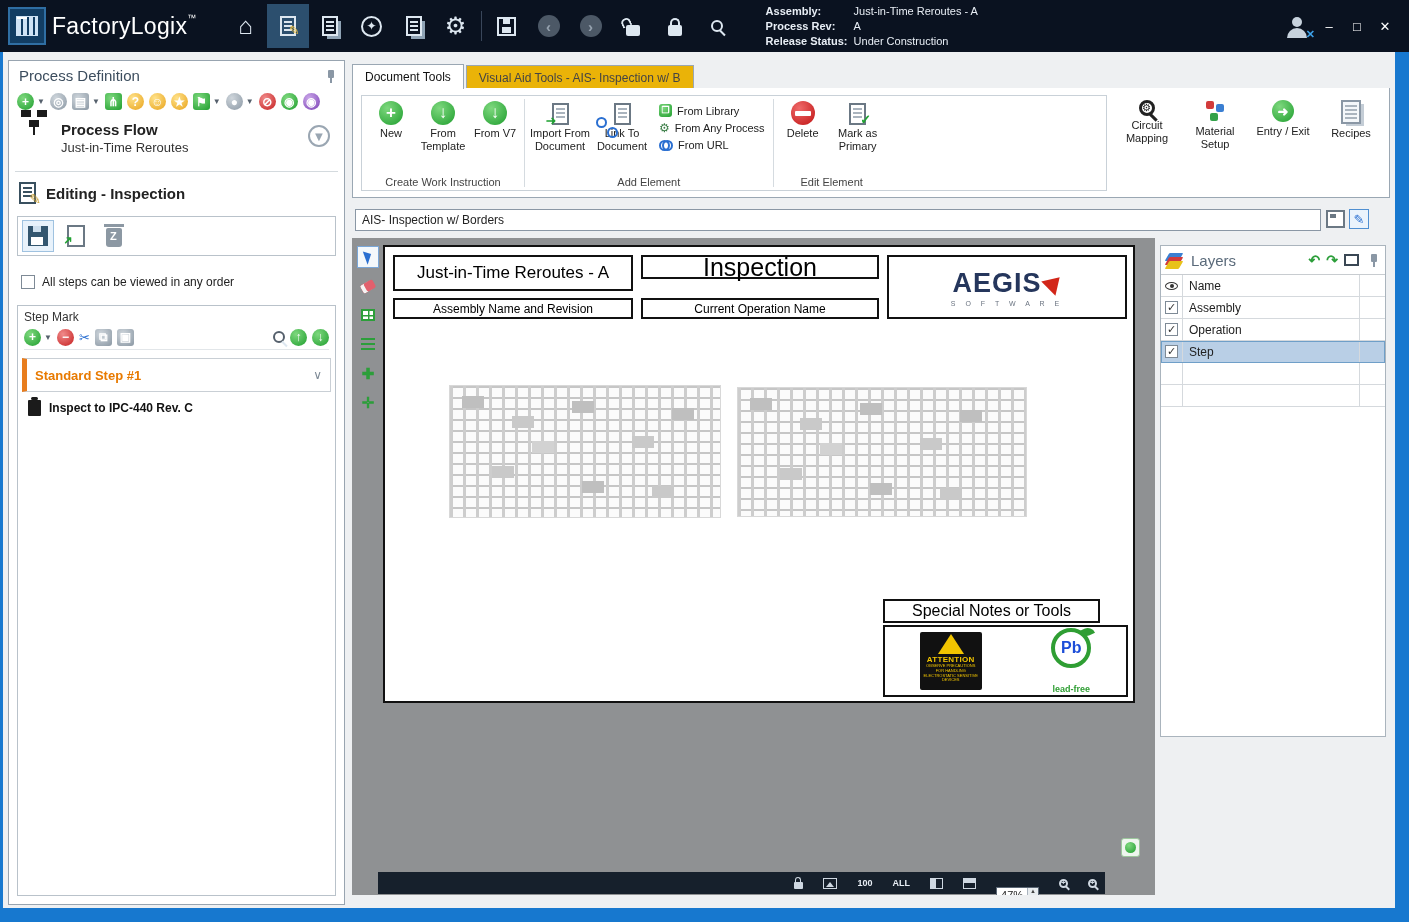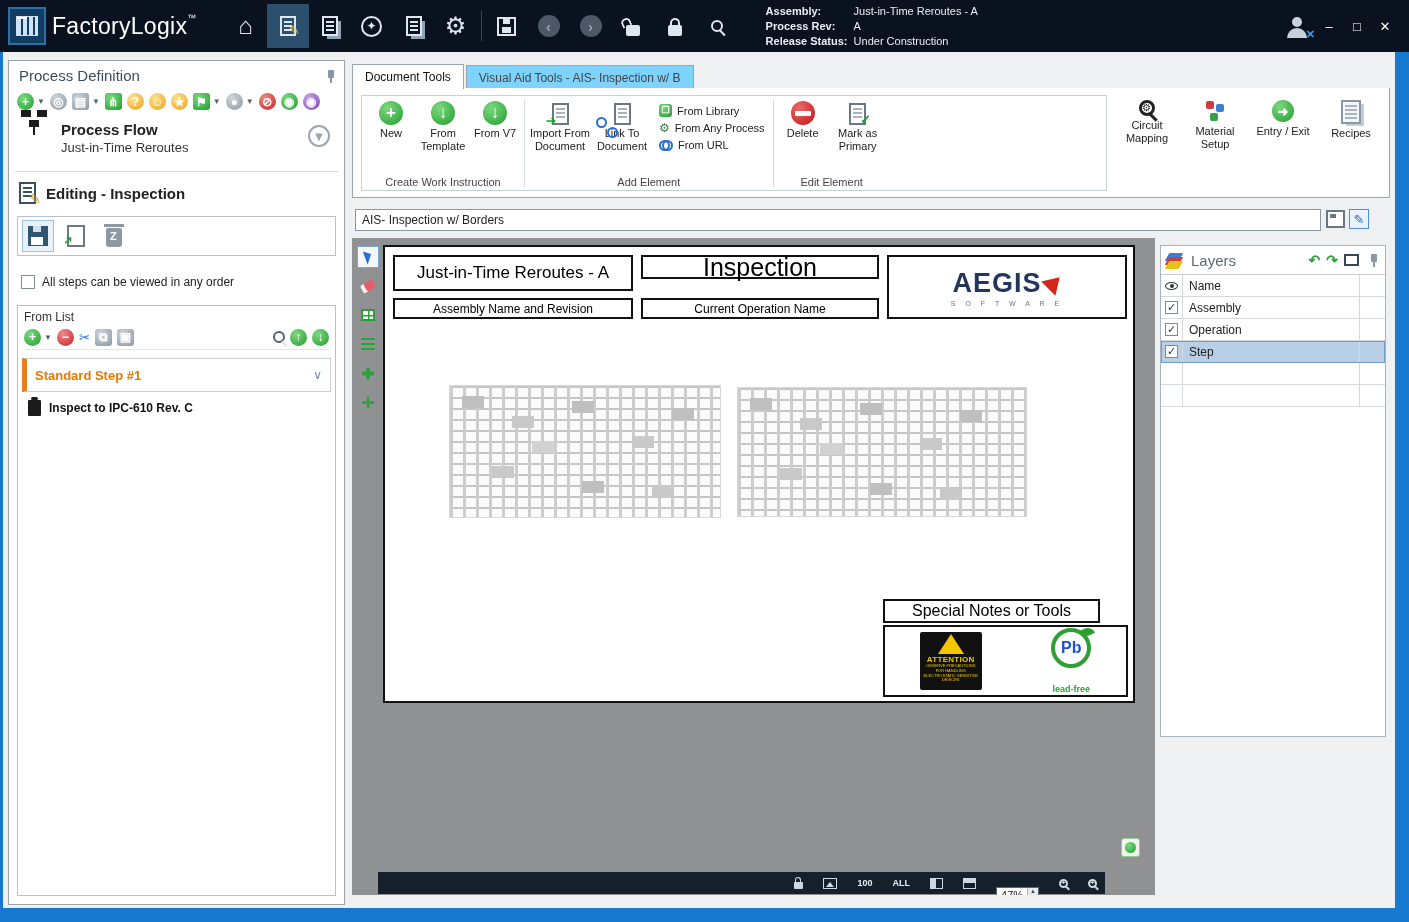--- a/index.html
+++ b/index.html
@@ -104,21 +104,21 @@
   .step-sel .txt{color:#e87a00;font-weight:bold;font-size:13px;flex:1;}
   .step-sel .chev{color:#7e8a96;font-size:12px;}
   .step-sub{position:absolute;left:10px;top:94px;display:flex;align-items:center;gap:8px;cursor:pointer;}
   .clip{width:13px;height:16px;background:#1b1b1b;position:relative;border-radius:1px;}
   .clip::before{content:"";position:absolute;left:3px;top:-3px;width:7px;height:3px;background:#1b1b1b;border-radius:2px;}
   .step-sub .txt{font-size:12px;font-weight:bold;color:#111;}
 
   
   .tabs{position:absolute;left:352px;top:64px;height:25px;display:flex;align-items:flex-end;}
   .tab{height:24px;padding:0 12px;display:flex;align-items:center;font-size:12px;cursor:pointer;
-    border:1px solid #9aa7b3;border-bottom:none;background:#7dd3fc;color:#444;margin-right:2px;}
+    border:1px solid #9aa7b3;border-bottom:none;background:#eab308;color:#444;margin-right:2px;}
   .tab.active{background:#fff;color:#111;height:25px;position:relative;z-index:2;}
   .ribbon{position:absolute;left:352px;top:88px;width:1038px;height:110px;background:#fff;border:1px solid #9aa7b3;border-top:none;}
   .rib-inner{position:absolute;left:8px;top:7px;width:746px;height:96px;border:1px solid #c9d1d8;display:flex;}
   .rgroup{display:flex;flex-direction:column;padding:2px 4px 0 4px;}
   .rgroup .btns{flex:1;display:flex;align-items:flex-start;gap:2px;}
   .rgroup .glabel{text-align:center;font-size:11px;color:#444;padding:1px 2px 2px;}
   .rsep{width:1px;background:#d5dbe0;margin:3px 0;}
   .bigbtn{width:50px;display:flex;flex-direction:column;align-items:center;padding-top:3px;cursor:pointer;}
   .bigbtn .lbl{font-size:11px;color:#222;text-align:center;line-height:1.15;margin-top:2px;}
   .ci{display:inline-flex;align-items:center;justify-content:center;border-radius:50%;color:#fff;font-weight:bold;}
@@ -355,21 +355,21 @@
           <span class="trashic"></span>
         </span>
     </div>
 
     <div class="lp-check">
       <span class="cb"></span>
       <span>All steps can be viewed in any order</span>
     </div>
 
     <div class="steplist">
-      <div class="sl-title">From List</div>
+      <div class="sl-title">Step Mark</div>
       <div class="sl-toolbar">
         <span class="mi g">+</span>
           <span class="caret">▼</span>
         <span class="mi r">−</span>
         <span style="color:#2a6fd1;font-size:13px;">✂</span>
         <span class="mi gy sq">⧉</span>
         <span class="mi gy sq">▣</span>
         <span class="sl-spring"></span>
         <span style="position:relative;" class="sb-ic">
             <span class="ic-mag" style="border-color:#55606c;"></span>
@@ -378,21 +378,21 @@
         <span class="mi g">↓</span>
       </div>
 
       <div class="step-sel">
         <span class="txt">Standard Step #1</span>
         <span class="chev">∨</span>
       </div>
 
       <div class="step-sub">
         <span class="clip"></span>
-        <span class="txt">Inspect to IPC-610 Rev. C</span>
+        <span class="txt">Inspect to IPC-440 Rev. C</span>
       </div>
     </div>
   </div>
 
   <div class="tabs">
     <div class="tab active">Document Tools</div>
     <div class="tab">Visual Aid Tools - AIS- Inspection w/ B</div>
   </div>
 
   <div class="ribbon">

